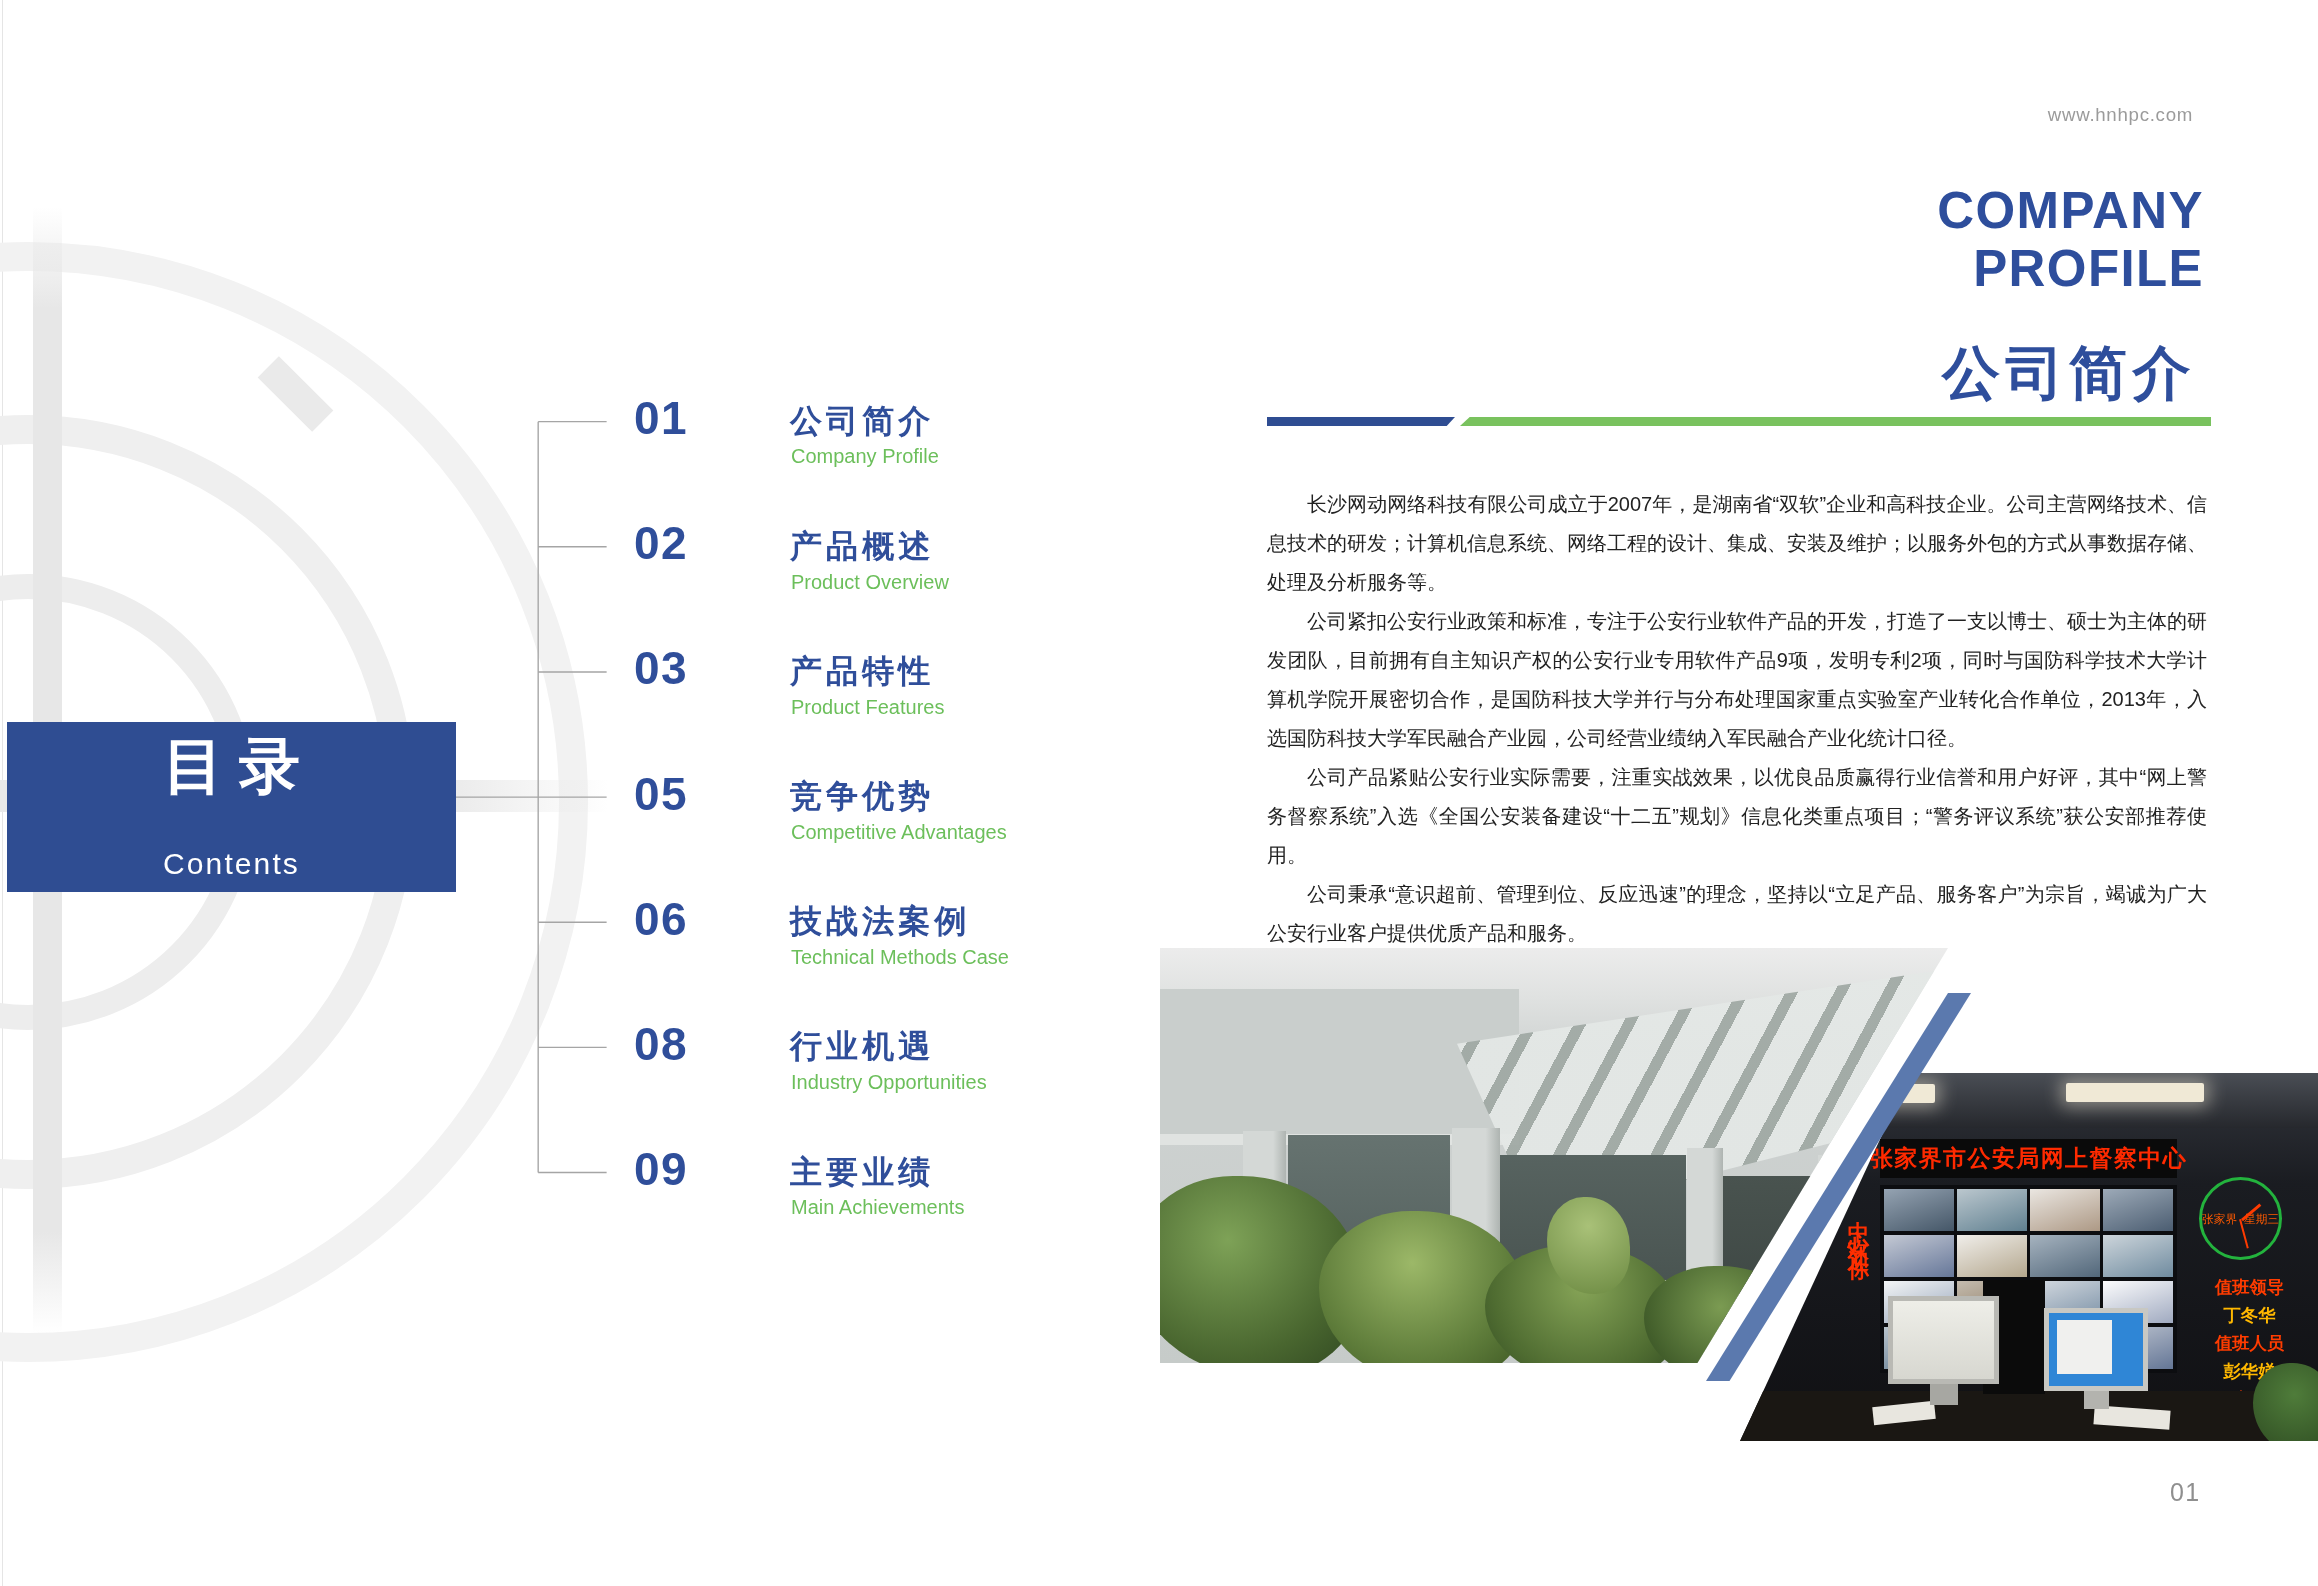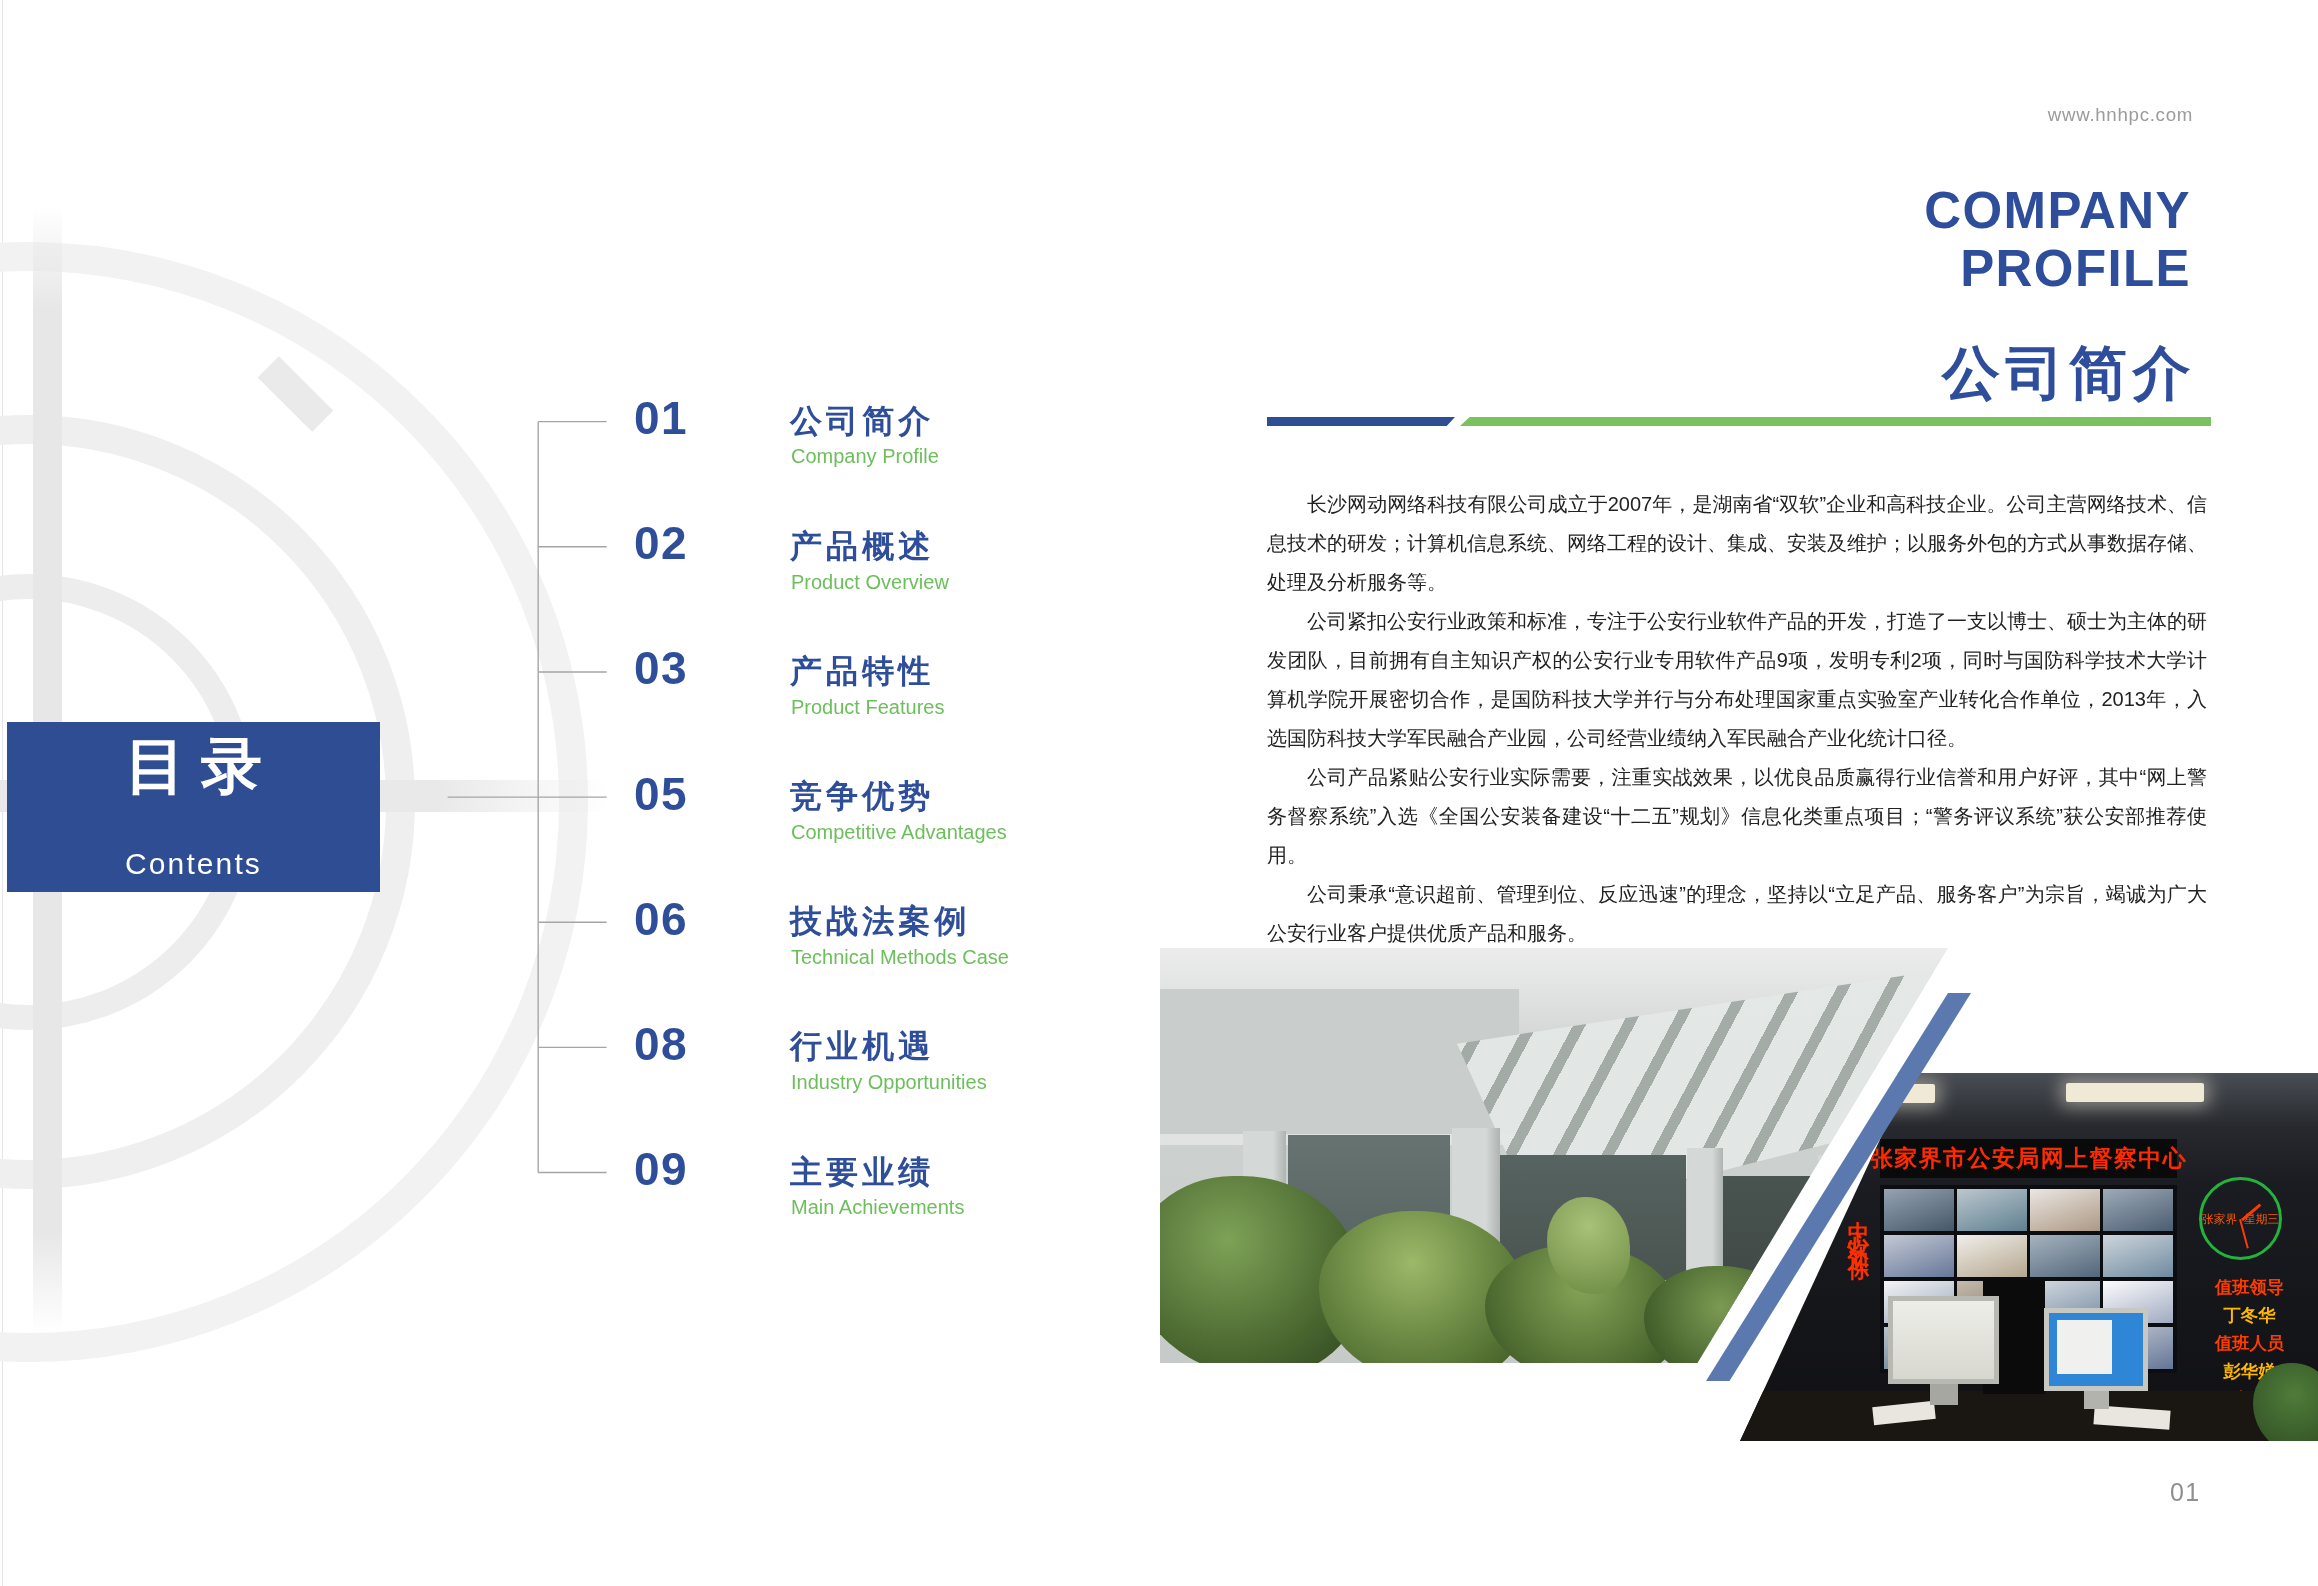--- a/index.html
+++ b/index.html
@@ -13,34 +13,34 @@
   .c-mid{left:-359px;top:415px;width:774px;height:774px;border:29px solid #efefef;}
   .c-small{left:-200px;top:574px;width:456px;height:456px;border:25px solid #ededed;}
   .v-bar{left:33px;top:207px;width:29px;height:1126px;
          background:linear-gradient(180deg,rgba(231,231,231,0),#e7e7e7 9%,#e7e7e7 91%,rgba(231,231,231,0));}
   .h-bar{left:0;top:780px;width:608px;height:32px;
          background:linear-gradient(90deg,#e9e9e9 72%,rgba(233,233,233,0));}
   .tick{left:257px;top:379px;width:77px;height:30px;background:#eaeaea;transform:rotate(45deg);}
   .page-edge{left:2.1px;top:0;width:1.4px;height:100%;background:#dadada;opacity:.7;}
 
   
-  .contents-box{left:7px;top:722px;width:373px;height:170px;background:#2f4d92;
+  .contents-box{left:7px;top:722px;width:449px;height:170px;background:#2f4d92;
                 display:flex;flex-direction:column;align-items:center;justify-content:center;gap:11px;z-index:5;}
   .contents-zh{color:#ffffff;font-size:61px;font-weight:700;letter-spacing:15px;padding-left:15px;line-height:1;}
   .contents-en{color:#ffffff;font-size:30px;font-weight:400;letter-spacing:2.1px;line-height:1;margin-top:41px;}
 
   
   .toc-num{position:absolute;left:634px;color:#2f4e9a;font-size:46px;font-weight:600;line-height:1;letter-spacing:1.4px;}
   .toc-zh{position:absolute;left:790px;color:#2f4e9a;font-size:32px;font-weight:700;letter-spacing:4.1px;line-height:1;}
   .toc-en{position:absolute;left:791px;color:#6cbf5b;font-size:20px;font-weight:400;line-height:1;}
   .tree{left:442px;top:394px;z-index:4;}
 
   
   .site-url{right:126px;top:104px;color:#9b9b9b;font-size:18.7px;letter-spacing:0.7px;}
-  .title-en{right:128px;color:#2e4e9c;font-size:51px;font-weight:600;letter-spacing:1.4px;line-height:1;text-align:left;}
+  .title-en{right:115px;color:#2e4e9c;font-size:51px;font-weight:600;letter-spacing:1.4px;line-height:1;text-align:left;}
   .title-zh{right:123px;top:344px;color:#2e4e9c;font-size:58px;font-weight:700;letter-spacing:5.5px;line-height:1;}
   .div-blue{left:1267px;top:417px;width:188px;height:9px;background:#2f4d92;
             clip-path:polygon(0 0,100% 0,calc(100% - 8.3px) 100%,0 100%);}
   .div-green{left:1460px;top:417px;width:751px;height:9px;background:#79c25e;
              clip-path:polygon(9.7px 0,100% 0,100% 100%,0 100%);}
 
   
   .body-text{left:1267px;top:464px;width:940px;color:#222222;font-size:20px;line-height:39px;
              text-align:justify;margin-top:21px;}
   .body-text p{margin:0;text-indent:2em;}

